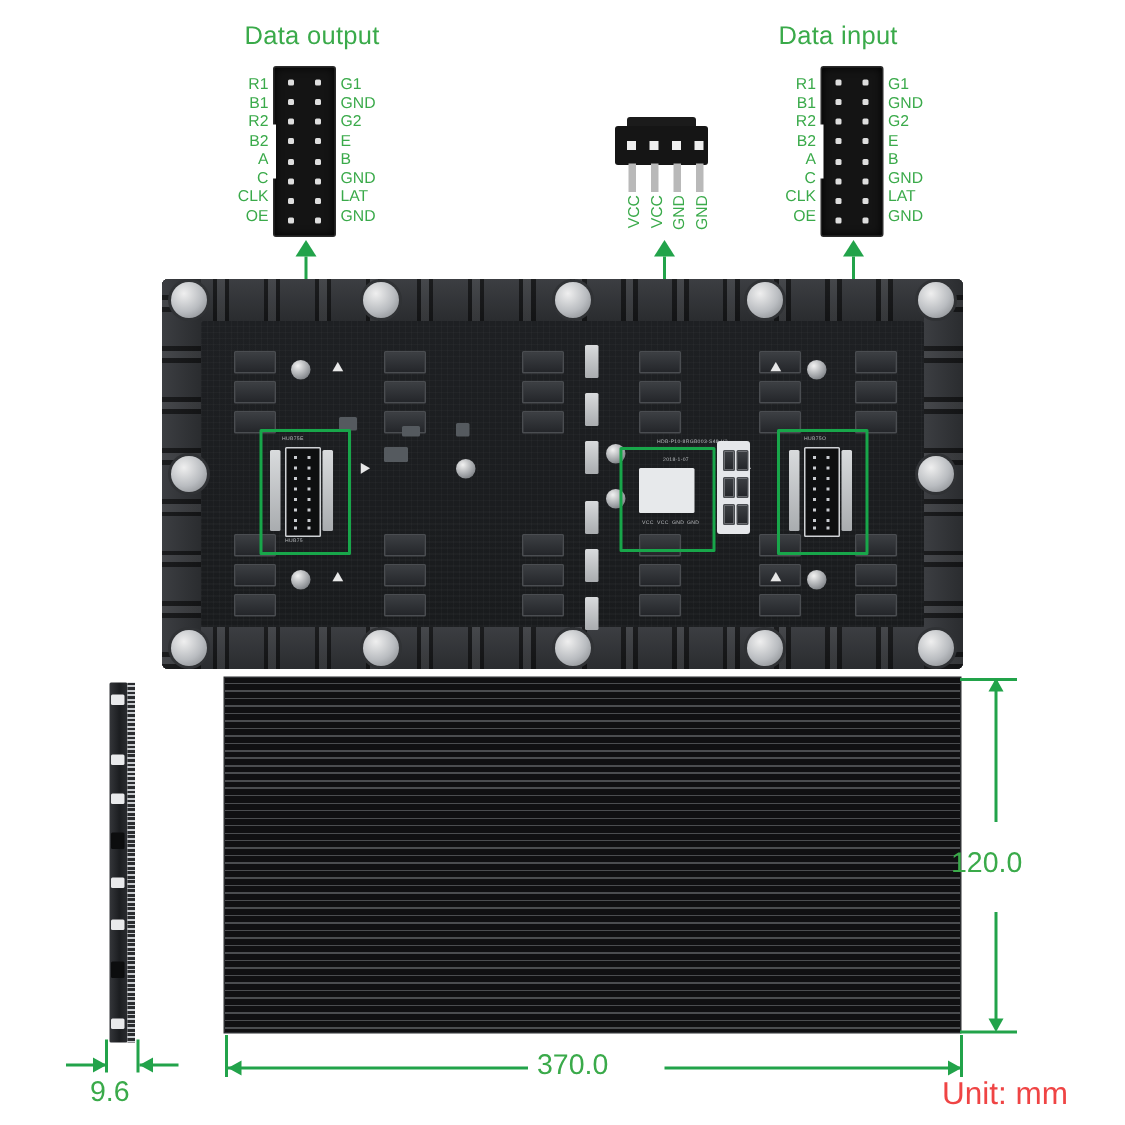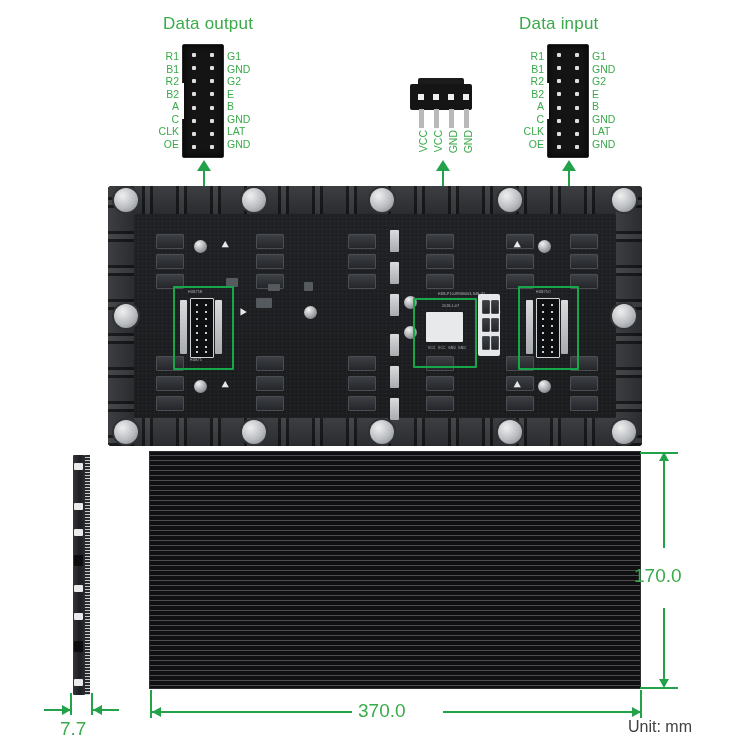--- a/index.html
+++ b/index.html
@@ -94,21 +94,21 @@
   #side{left:70px;top:455px;width:22px;height:240px;}
   .sideBody{position:absolute;left:3px;top:0;width:12px;height:240px;
      background:linear-gradient(90deg,#34363a,#1c1e21 55%,#2a2c30);border-radius:1px;}
   .sideStrip{position:absolute;left:15px;top:0;width:5px;height:240px;
      background:repeating-linear-gradient(0deg,#c9ccd0 0 1px,#2a2c2f 1px 3px);}
   .sideTab{position:absolute;left:4px;width:9px;height:7px;background:#e9eaec;border-radius:1px;}
   .sideDark{position:absolute;left:4px;width:9px;height:11px;background:#0c0d0e;border-radius:1px;}
 
   
   .dim{color:#3aaa4a;font-size:19px;white-space:nowrap;}
-  .unit{color:#404040;font-size:16px;white-space:nowrap;}
+  .unit{color:#ef4444;font-size:21px;white-space:nowrap;}
   .aUp{width:0;height:0;border-left:5px solid transparent;border-right:5px solid transparent;border-bottom:9px solid #22a34a;}
   .aDn{width:0;height:0;border-left:5px solid transparent;border-right:5px solid transparent;border-top:9px solid #22a34a;}
   .aLt{width:0;height:0;border-top:5px solid transparent;border-bottom:5px solid transparent;border-right:9px solid #22a34a;}
   .aRt{width:0;height:0;border-top:5px solid transparent;border-bottom:5px solid transparent;border-left:9px solid #22a34a;}
 </style>
 </head>
 <body>
 
 <div class="abs hdr" style="left:163px;top:14px;">Data output</div>
 
@@ -403,31 +403,31 @@
 </div>
 
 <div class="abs" id="led"></div>
 
 <div class="abs ln" style="left:640px;top:452px;width:38px;height:1.6px;"></div>
 <div class="abs ln" style="left:640px;top:687px;width:38px;height:1.6px;"></div>
 <div class="abs ln" style="left:663px;top:452px;width:1.6px;height:96px;"></div>
 <div class="abs ln" style="left:663px;top:608px;width:1.6px;height:72px;"></div>
 <div class="abs aUp" style="left:659px;top:452px;"></div>
 <div class="abs aDn" style="left:659px;top:679px;"></div>
-<div class="abs dim" style="left:634px;top:565px;">170.0</div>
+<div class="abs dim" style="left:634px;top:565px;">120.0</div>
 
 <div class="abs ln" style="left:150px;top:690px;width:1.6px;height:28px;"></div>
 <div class="abs ln" style="left:640px;top:690px;width:1.6px;height:28px;"></div>
 <div class="abs ln" style="left:152px;top:711px;width:200px;height:1.6px;"></div>
 <div class="abs ln" style="left:443px;top:711px;width:198px;height:1.6px;"></div>
 <div class="abs aLt" style="left:152px;top:707px;"></div>
 <div class="abs aRt" style="left:632px;top:707px;"></div>
 <div class="abs dim" style="left:358px;top:700px;">370.0</div>
 
 <div class="abs ln" style="left:70px;top:693px;width:1.6px;height:22px;"></div>
 <div class="abs ln" style="left:91px;top:693px;width:1.6px;height:22px;"></div>
 <div class="abs ln" style="left:44px;top:709px;width:26px;height:1.6px;"></div>
 <div class="abs ln" style="left:93px;top:709px;width:26px;height:1.6px;"></div>
 <div class="abs aRt" style="left:62px;top:705px;"></div>
 <div class="abs aLt" style="left:93px;top:705px;"></div>
-<div class="abs dim" style="left:60px;top:718px;">7.7</div>
+<div class="abs dim" style="left:60px;top:718px;">9.6</div>
 
 <div class="abs unit" style="left:628px;top:718px;">Unit: mm</div>
 
 </body></html>

